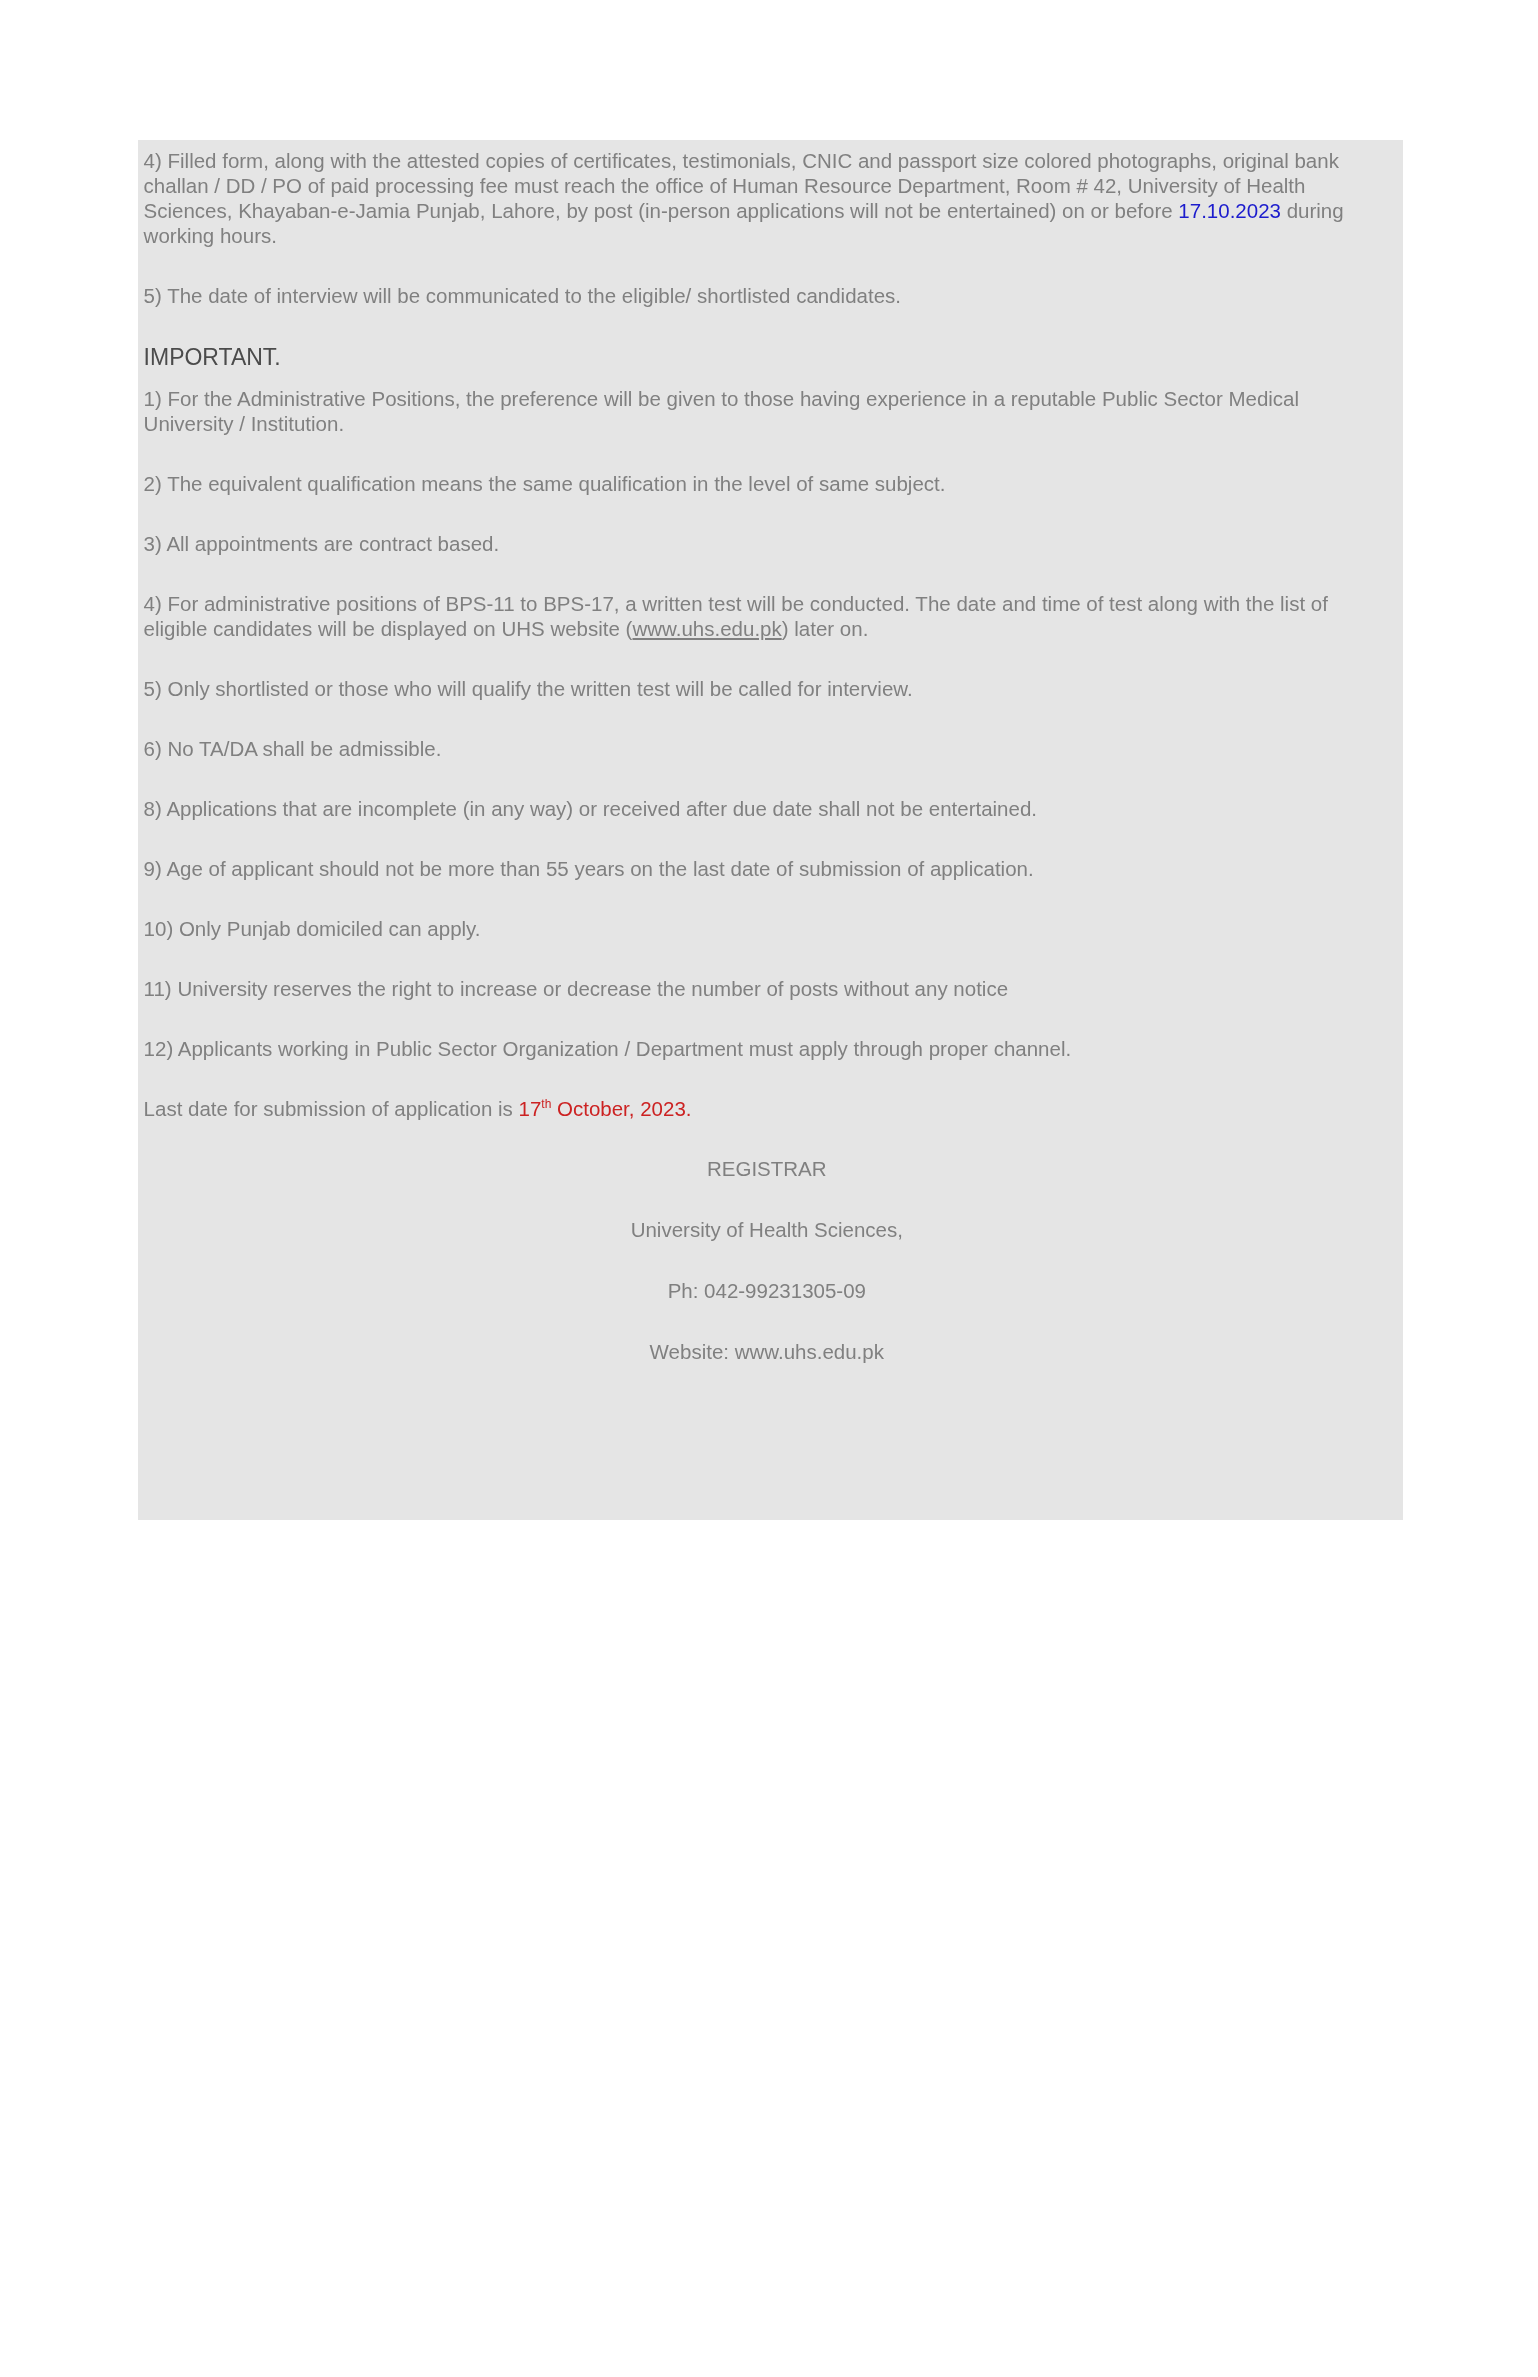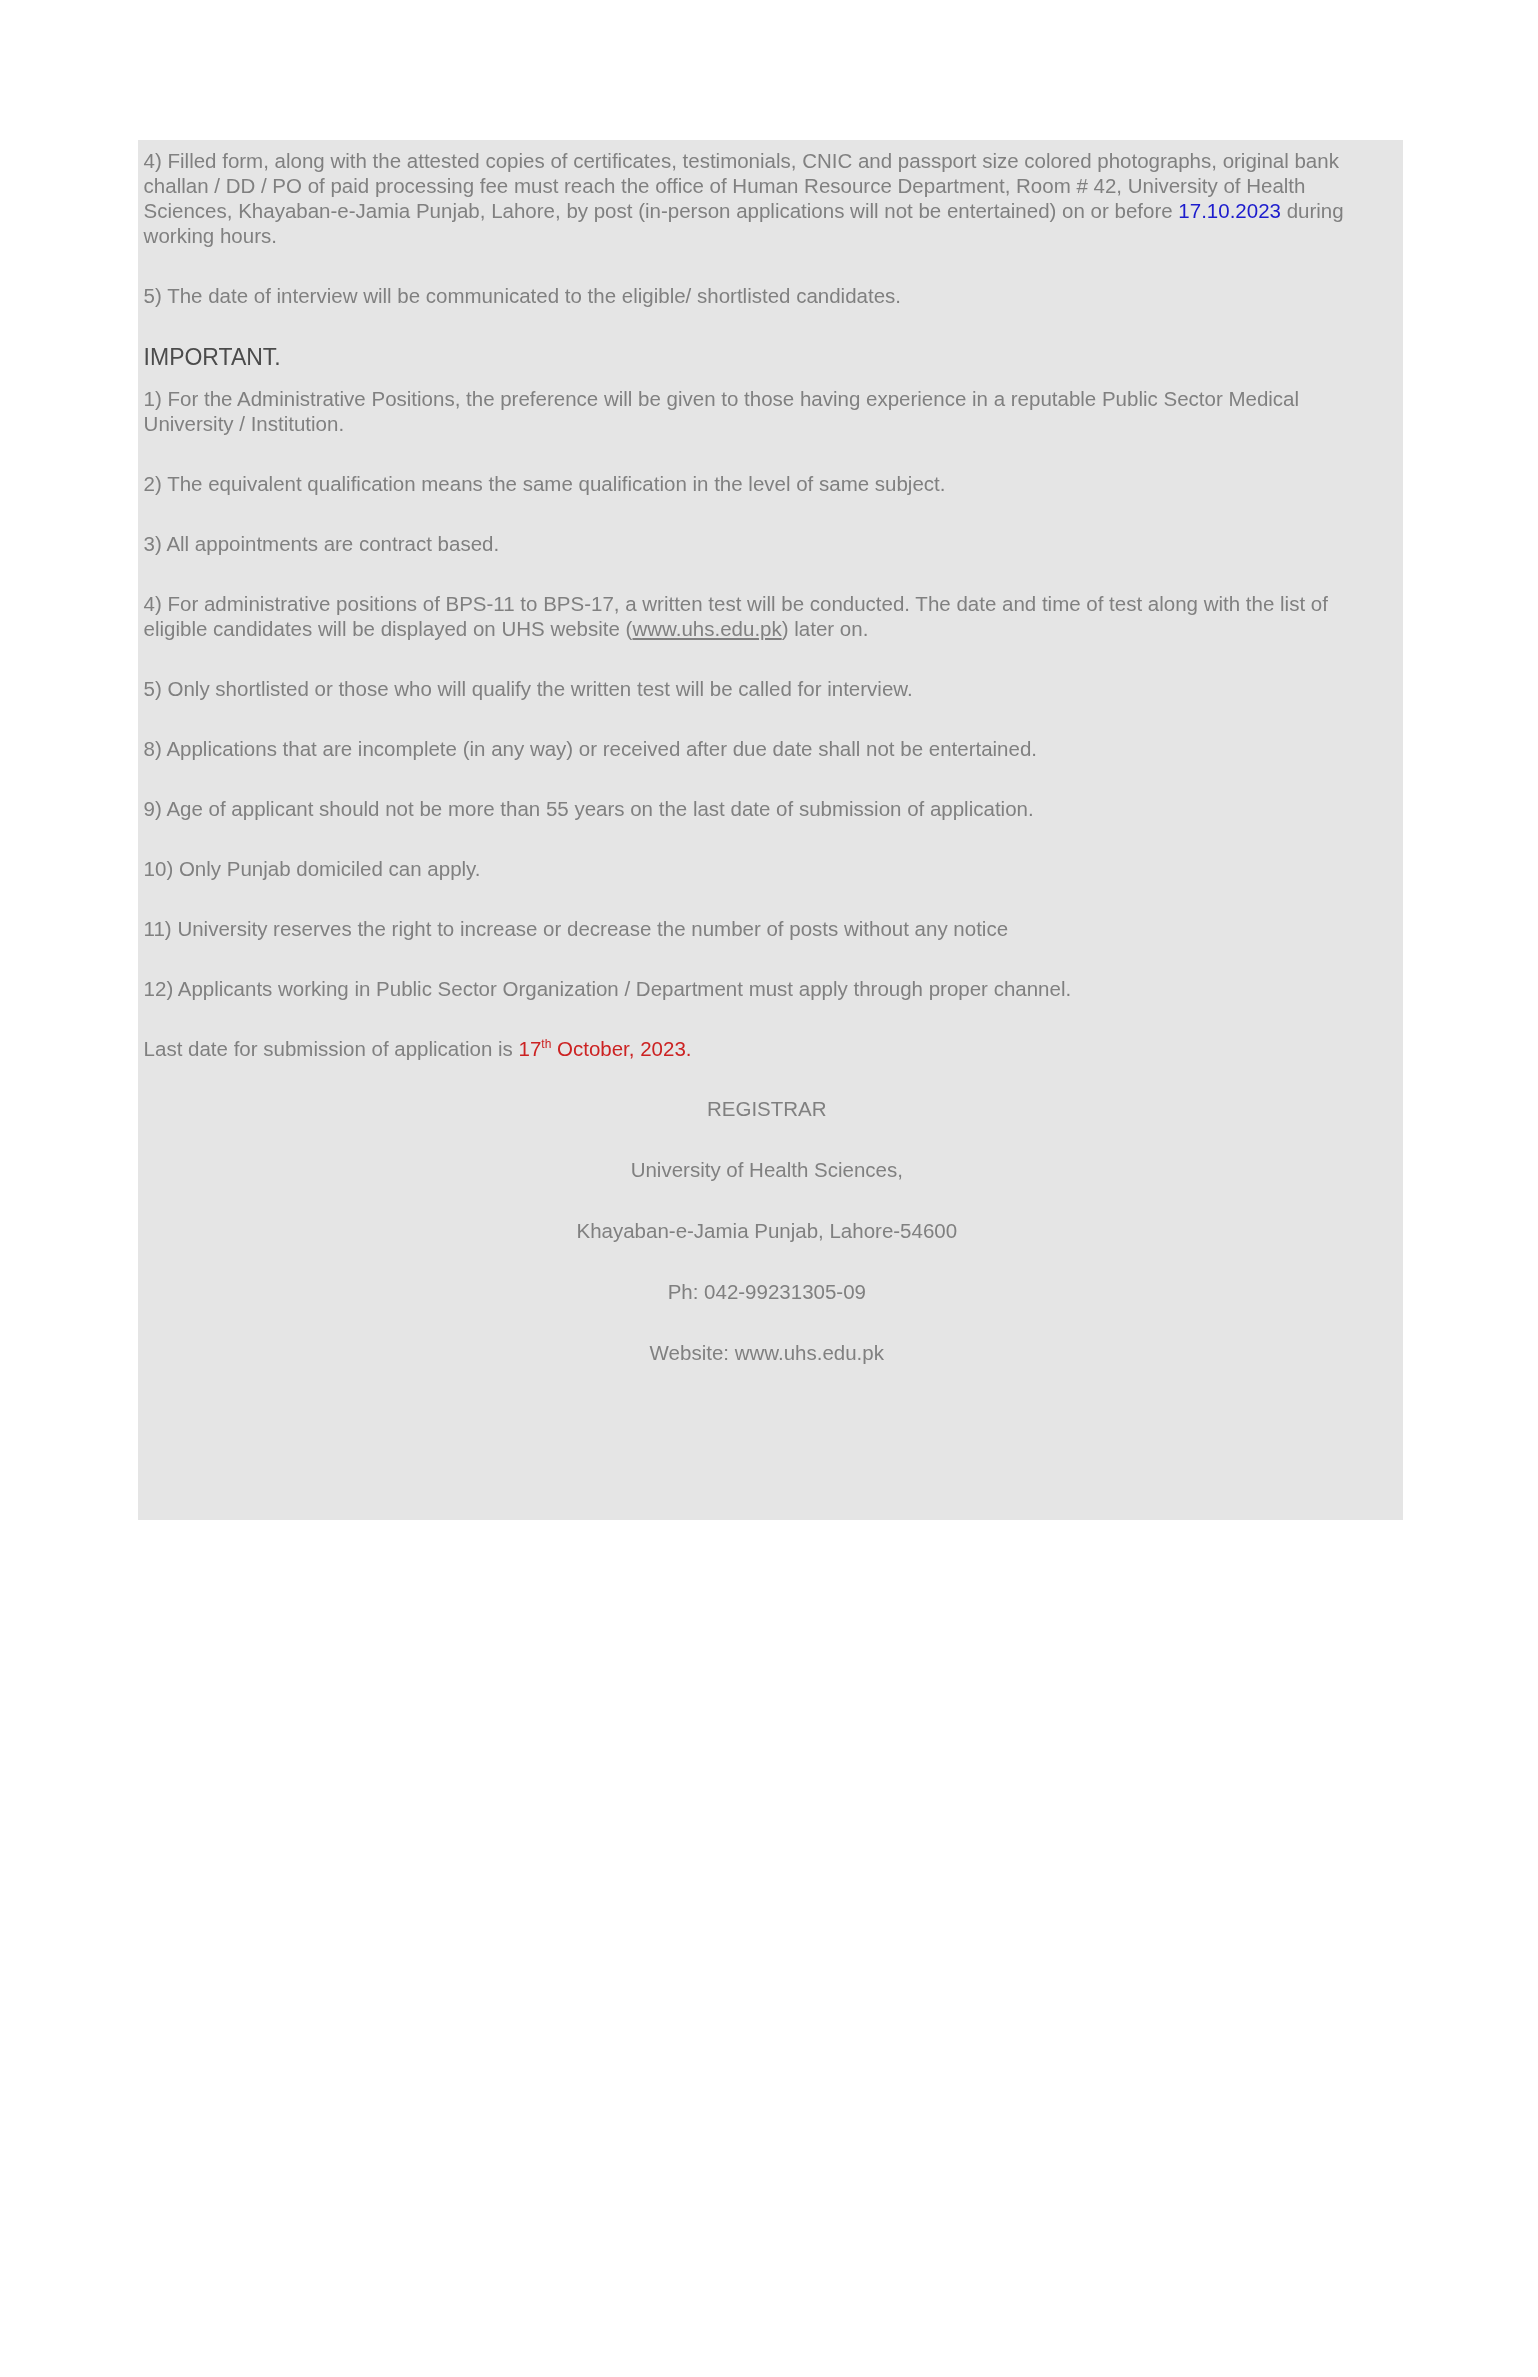--- a/index.html
+++ b/index.html
@@ -79,40 +79,40 @@
   <p class="para">2) The equivalent qualification means the same qualification in the level of same subject.</p>
 
   <p class="para">3) All appointments are contract based.</p>
 
   <p class="para">
     <span>4) For administrative positions of BPS-11 to BPS-17, a written test will be conducted. The date and time of test along with the list of eligible candidates will be displayed on UHS website (</span><span class="inline-link">www.uhs.edu.pk</span><span>) later on.</span>
   </p>
 
   <p class="para">5) Only shortlisted or those who will qualify the written test will be called for interview.</p>
 
+  <p class="para">6) No TA/DA shall be admissible.</p>
 
 
   <p class="para">8) Applications that are incomplete (in any way) or received after due date shall not be entertained.</p>
 
   <p class="para">9) Age of applicant should not be more than 55 years on the last date of submission of application.</p>
 
   <p class="para">10) Only Punjab domiciled can apply.</p>
 
   <p class="para">11) University reserves the right to increase or decrease the number of posts without any notice</p>
 
   <p class="para">12) Applicants working in Public Sector Organization / Department must apply through proper channel.</p>
 
   <p class="para">
     <span>Last date for submission of application is </span><span class="date-red">17</span><span class="date-red ordinal-sup">th</span><span class="date-red"> October, 2023.</span>
   </p>
 
   <p class="para center">REGISTRAR</p>
 
   <p class="para center">University of Health Sciences,</p>
 
-  <p class="para center">Khayaban-e-Jamia Punjab, Lahore-54600</p>
 
   <p class="para center">Ph: 042-99231305-09</p>
 
   <p class="para center">Website: www.uhs.edu.pk</p>
 
 </div>
 
 
 </body></html>

